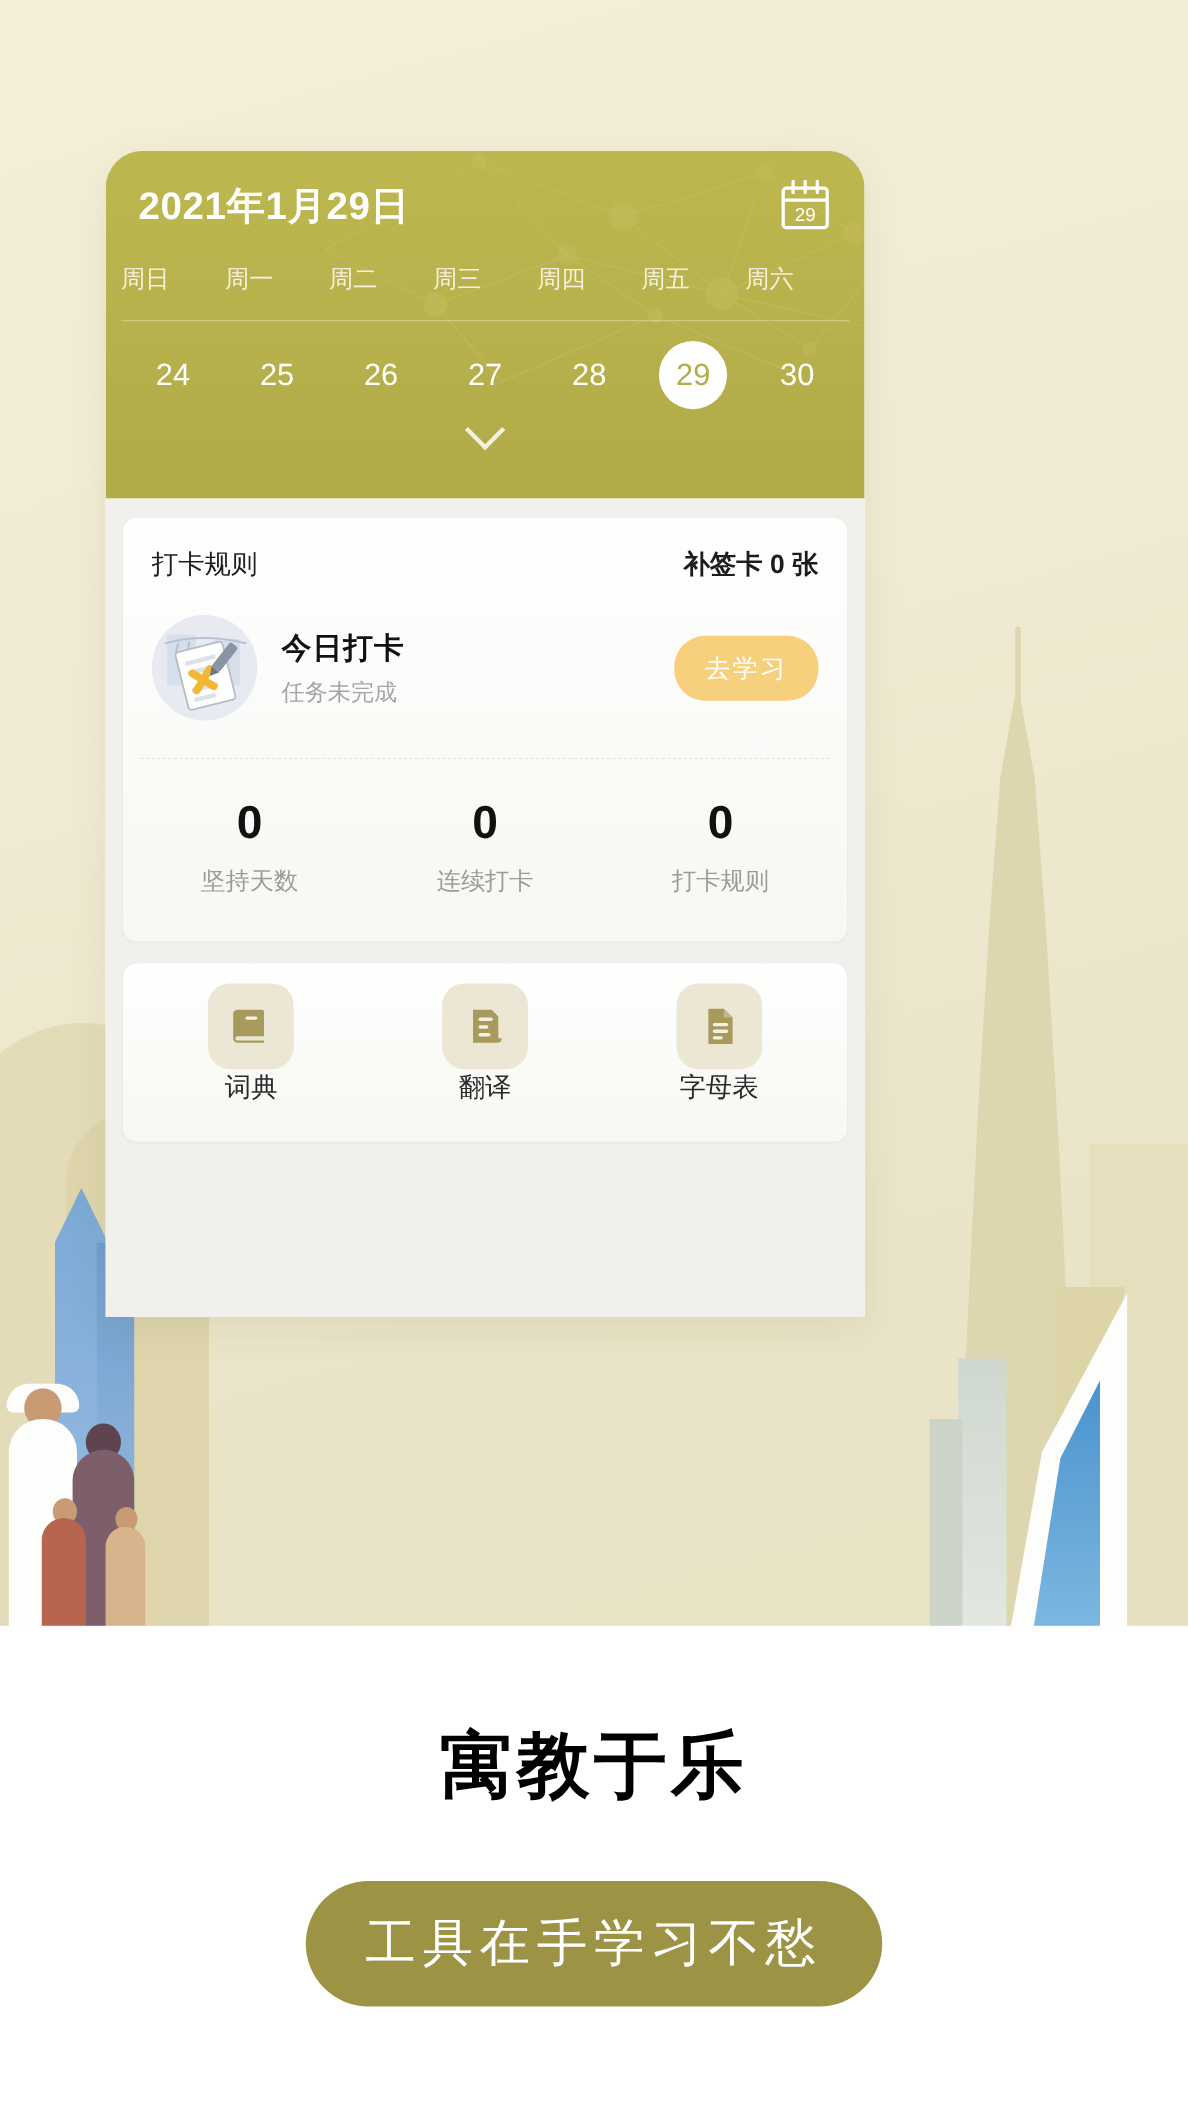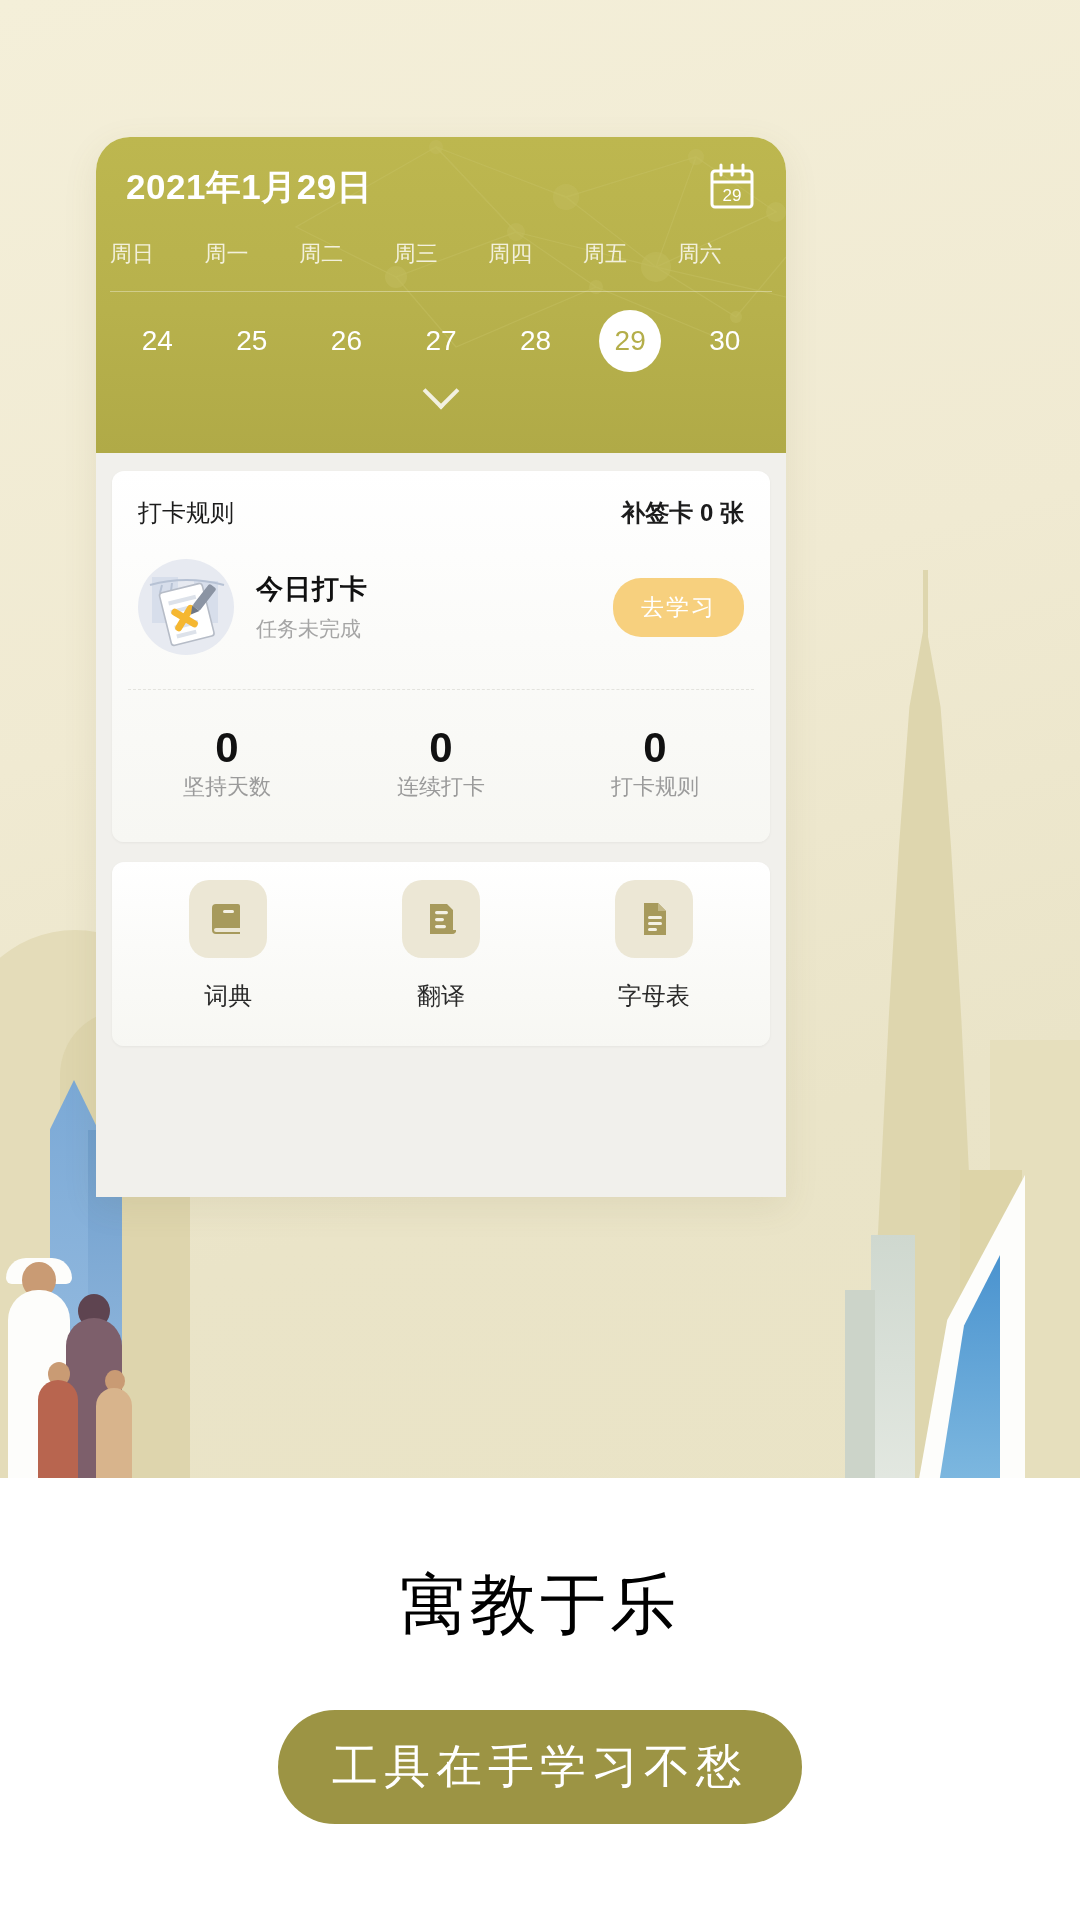--- a/index.html
+++ b/index.html
@@ -176,36 +176,36 @@
     background: #f7d07e; color: #ffffff; border: none;
     font-size: 23px; padding: 14px 28px; border-radius: 28px;
     font-family: inherit; letter-spacing: 2px;
   }
 
   .dashed { border-top: 1px dashed #e3e3de; margin: 0 16px; }
 
   .stats { display: flex; padding: 34px 8px 40px 8px; }
   .stat { flex: 1; text-align: center; }
   .stat-num { font-size: 42px; font-weight: 700; color: #111; }
-  .stat-lbl { font-size: 22px; color: #9b9b9b; }
+  .stat-lbl { font-size: 22px; color: #9b9b9b; margin-top: 14px; }
 
   .tools-card { margin-top: 20px; }
   .tools-head { padding: 26px 26px 22px 26px; font-size: 24px; color: #1c1c1c; }
   .tools-grid { display: flex; padding: 18px 10px 34px 10px; }
   .tool { flex: 1; display: flex; flex-direction: column; align-items: center; }
   .tool-ico {
     width: 78px; height: 78px; border-radius: 20px; background: #ece7d5;
     display: flex; align-items: center; justify-content: center;
   }
-  .tool-lbl { margin-top: 22px; font-size: 24px; color: #2a2a2a; }
+  .tool-lbl { font-size: 24px; color: #2a2a2a; }
 
   
   .tagline {
     position: absolute; left: 0; right: 0; top: 1560px; text-align: center;
-    font-size: 66px; font-weight: 400; color: #000000; letter-spacing: 4px;
+    font-size: 66px; font-weight: 700; color: #000000; letter-spacing: 4px;
   }
   .cta {
     position: absolute; left: 50%; transform: translateX(-50%); top: 1710px;
     background: #9c9444; color: #ffffff; border-radius: 60px;
     padding: 26px 54px; font-size: 46px; letter-spacing: 6px; font-weight: 400;
     white-space: nowrap;
   }
 </style>
 </head>
 <body>

